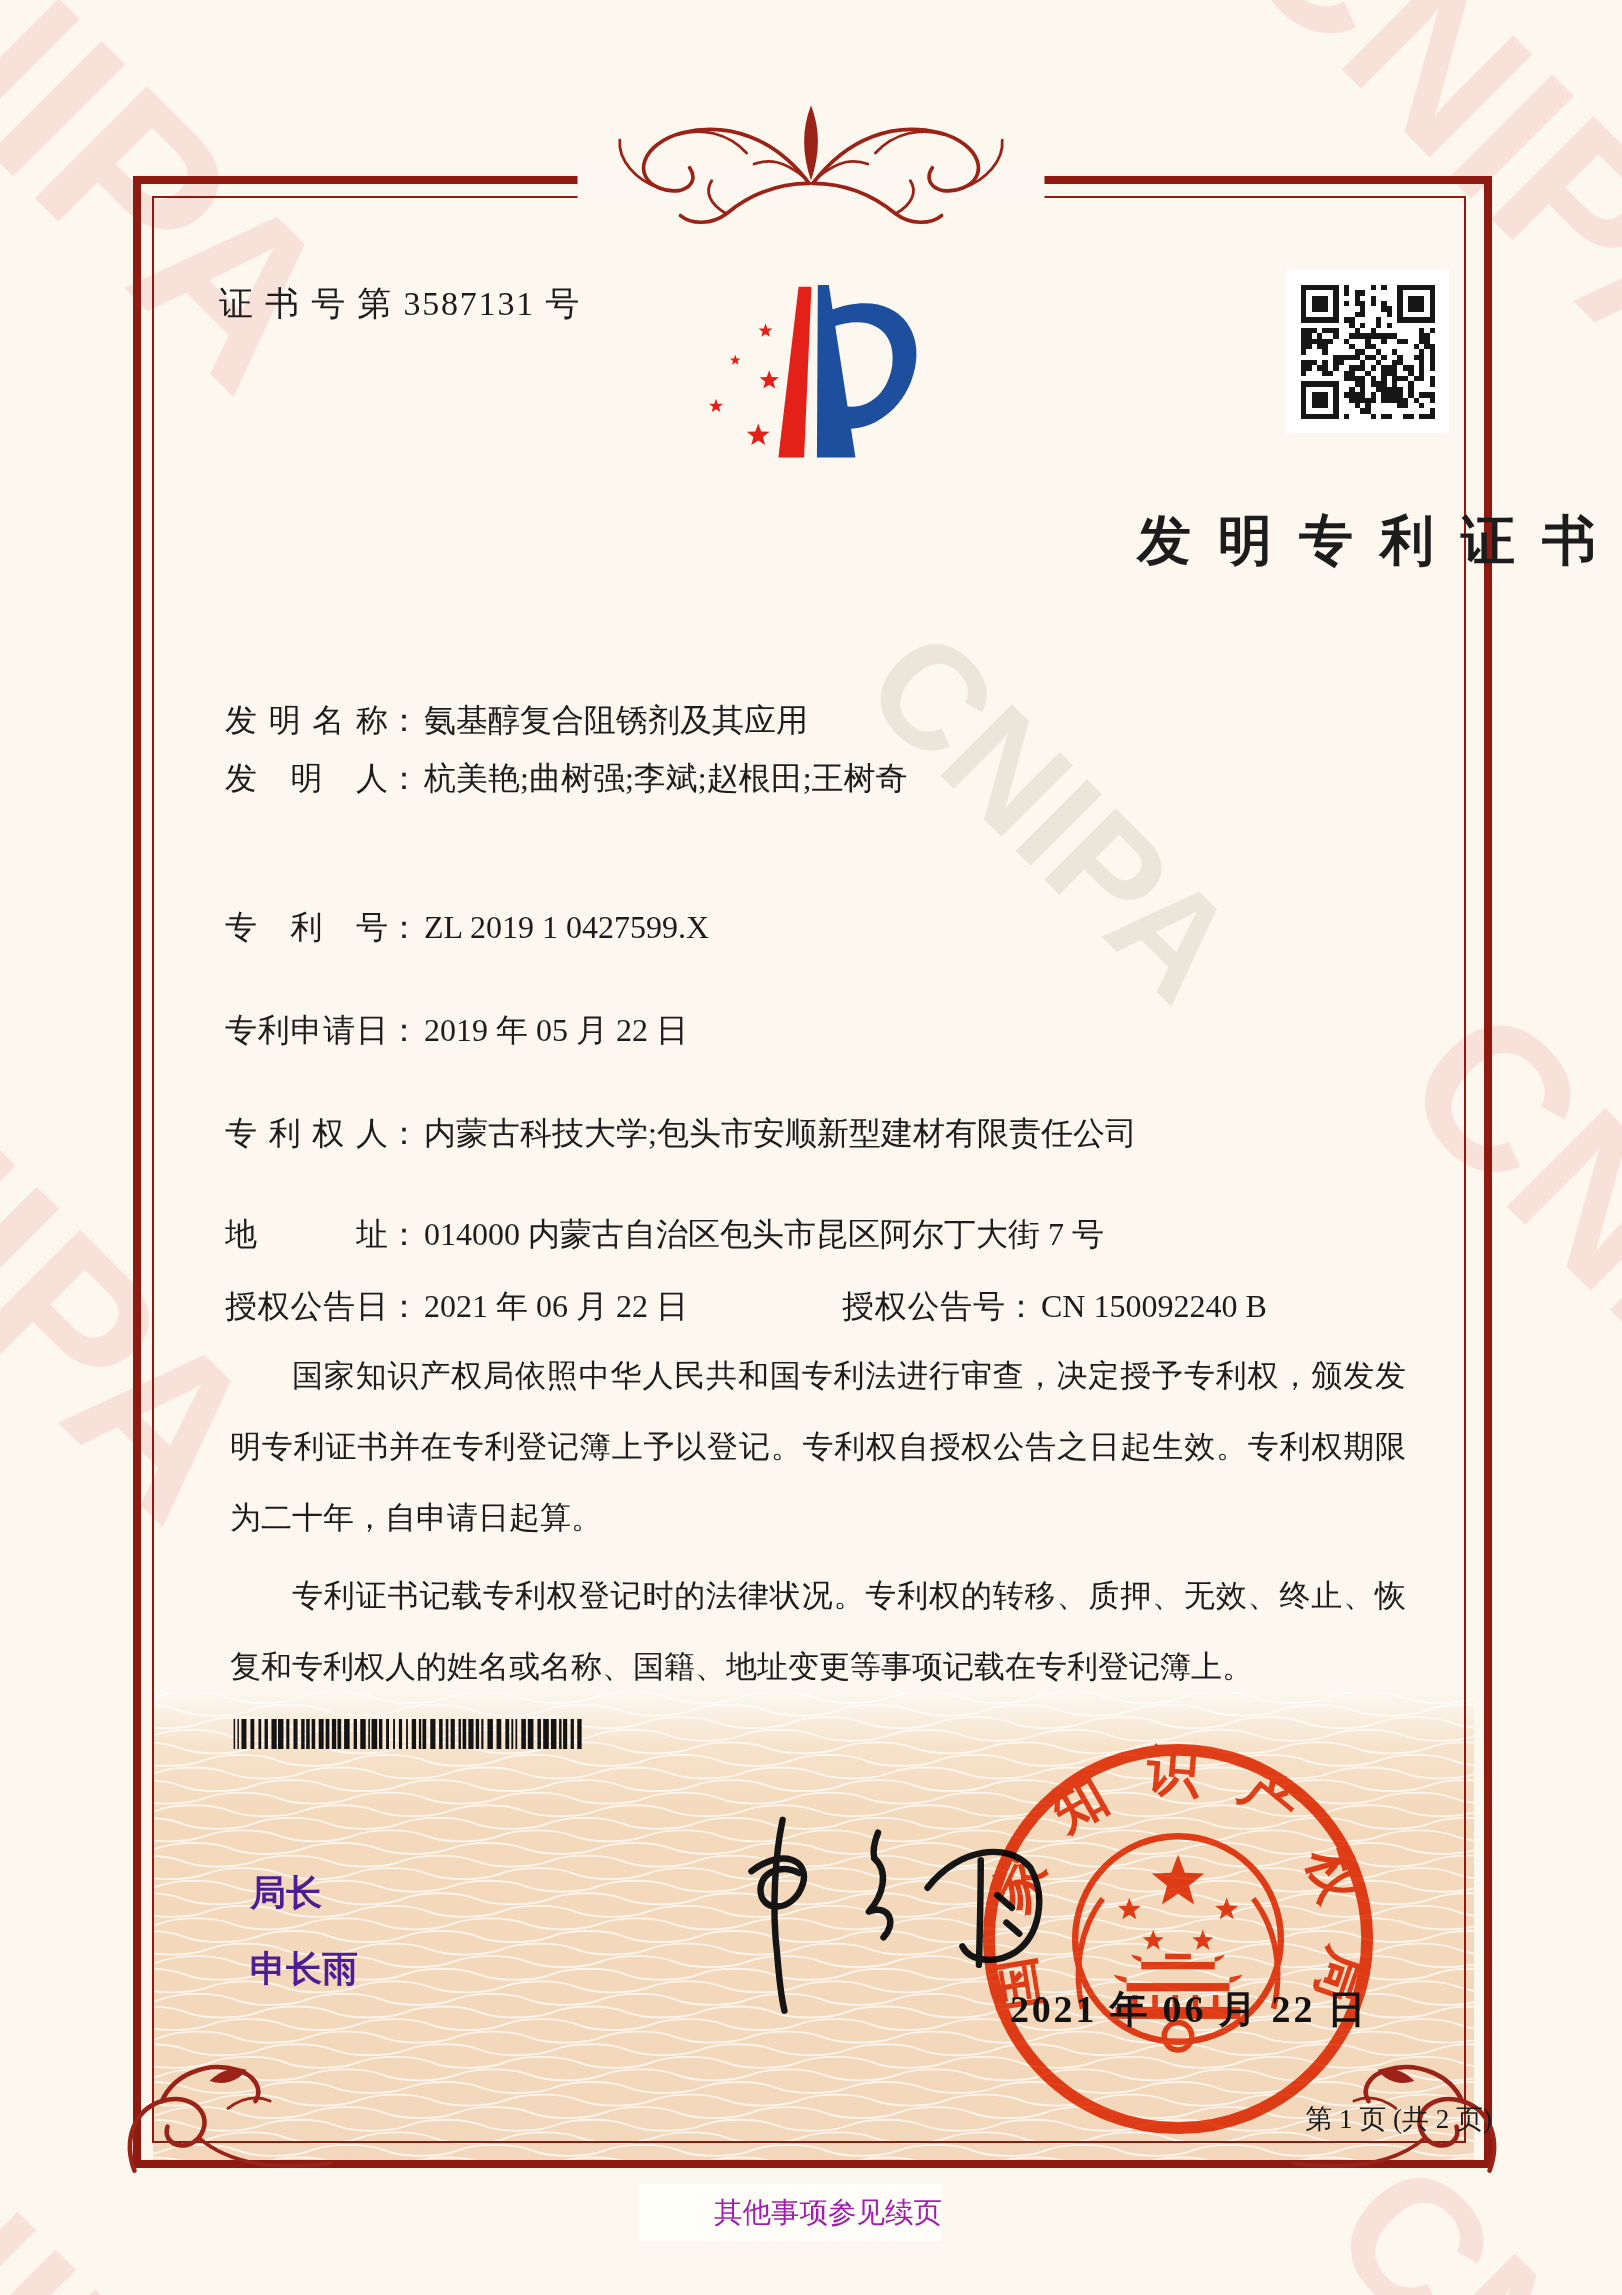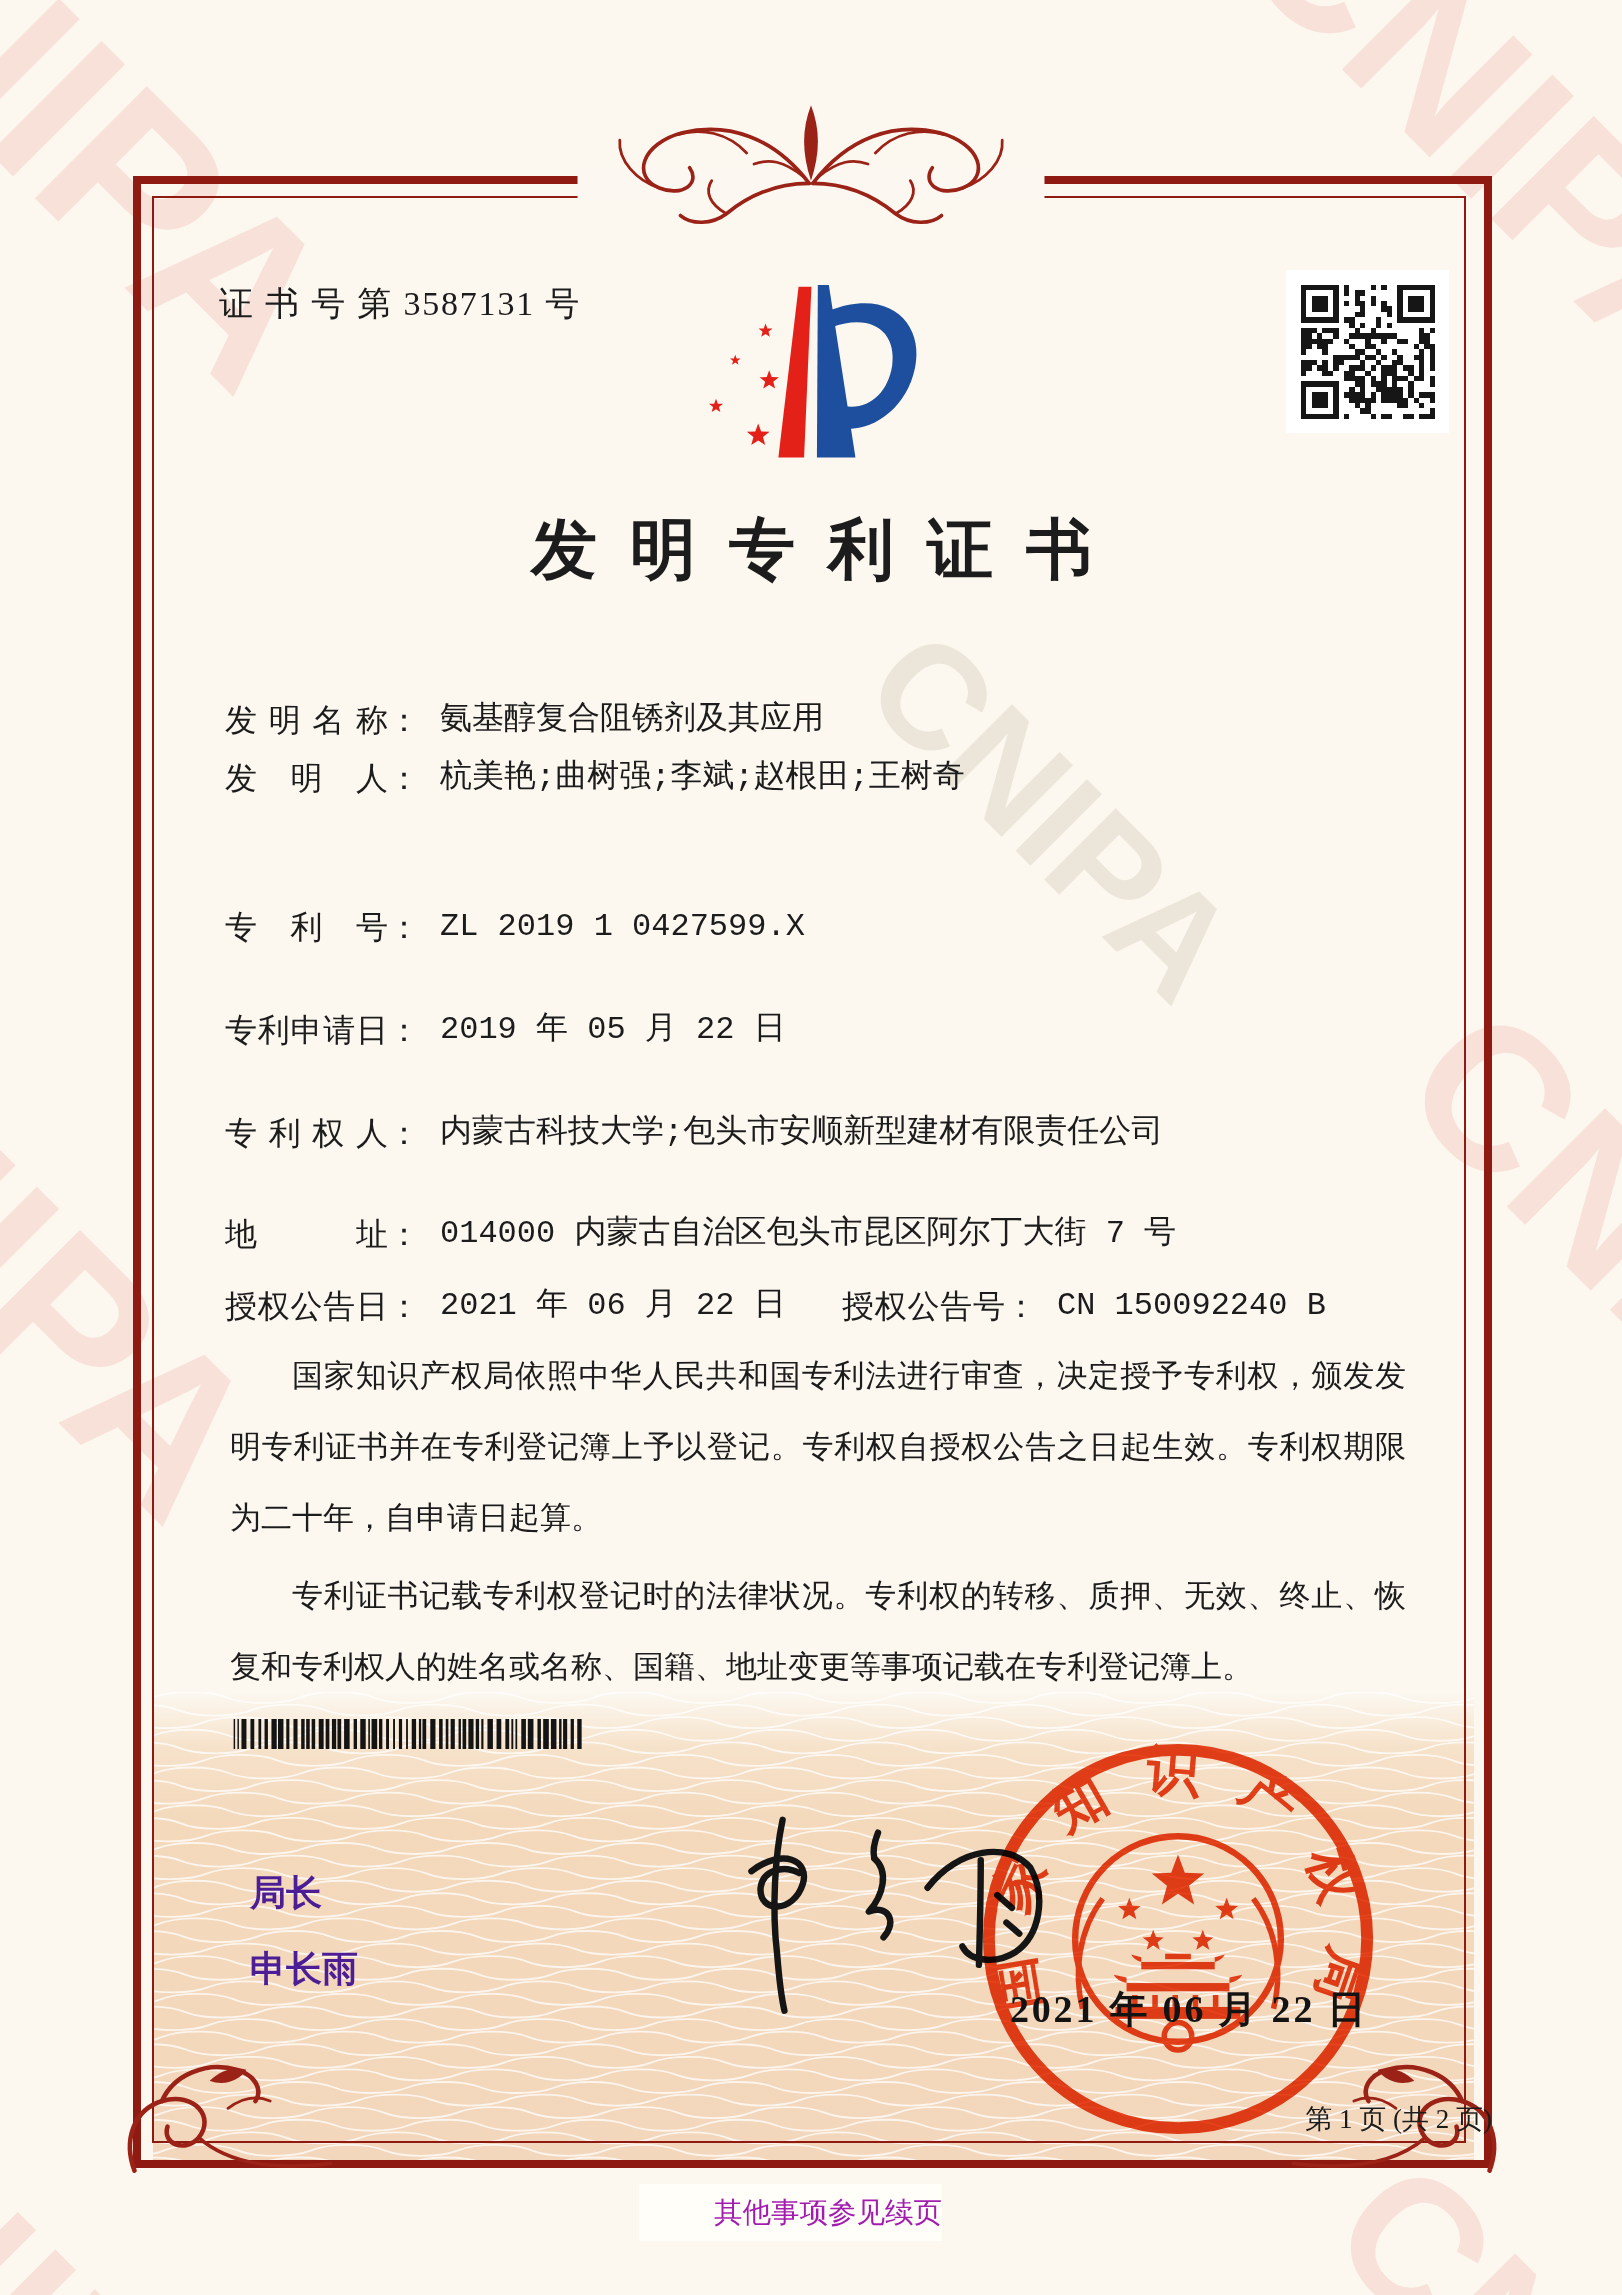--- a/index.html
+++ b/index.html
@@ -21,27 +21,27 @@
   
   .frame-outer{left:133px;top:176px;width:1343px;height:1976px;border:8.3px solid #8e1a12;z-index:3;}
   .frame-inner{left:152px;top:196px;width:1310px;height:1943px;border:2.8px solid #8e1a12;z-index:3;}
 
   .orn{z-index:4;}
   .cert-no{left:219px;top:281px;font-size:34px;letter-spacing:1.8px;z-index:5;}
   #logo{left:691px;top:274px;z-index:5;}
   #qrbox{left:1286px;top:270px;width:163px;height:163px;background:#fff;z-index:5;padding:0;}
   #qr{position:absolute;left:14.7px;top:14.7px;width:134px;height:134px;}
 
-  .title{left:0;top:505px;width:1623px;text-align:center;font-size:66px;font-weight:600;
+  .title{left:0;top:505px;width:1623px;text-align:right;font-size:54px;font-weight:600;
          letter-spacing:.5em;padding-left:.5em;box-sizing:border-box;z-index:5;}
 
   .row{left:225px;width:1194px;font-size:32px;line-height:1.25;z-index:5;white-space:nowrap;}
   .flabel{display:inline-block;width:163px;text-align:justify;text-align-last:justify;vertical-align:top;}
   .colon{display:inline-block;vertical-align:top;}
-  .fvalue{display:inline-block;vertical-align:top;margin-left:20px;font-family:Liberation Mono, monospace;}
+  .fvalue{display:inline-block;vertical-align:top;margin-left:4px;}
   .grant2{position:absolute;left:617px;top:0;}
 
   .bodytext{left:223px;top:1333px;width:1190px;font-size:31px;line-height:71px;
             text-align:justify;z-index:5;}
   .bodytext p{margin:7px;text-indent:2em;}
 
   #barcode{left:230px;top:1719px;width:360px;height:30px;z-index:5;}
 
   .director{left:250px;font-size:36px;font-weight:700;z-index:5;
             font-family:"Liberation Sans","DejaVu Sans",sans-serif;color:#4c1d95;}

